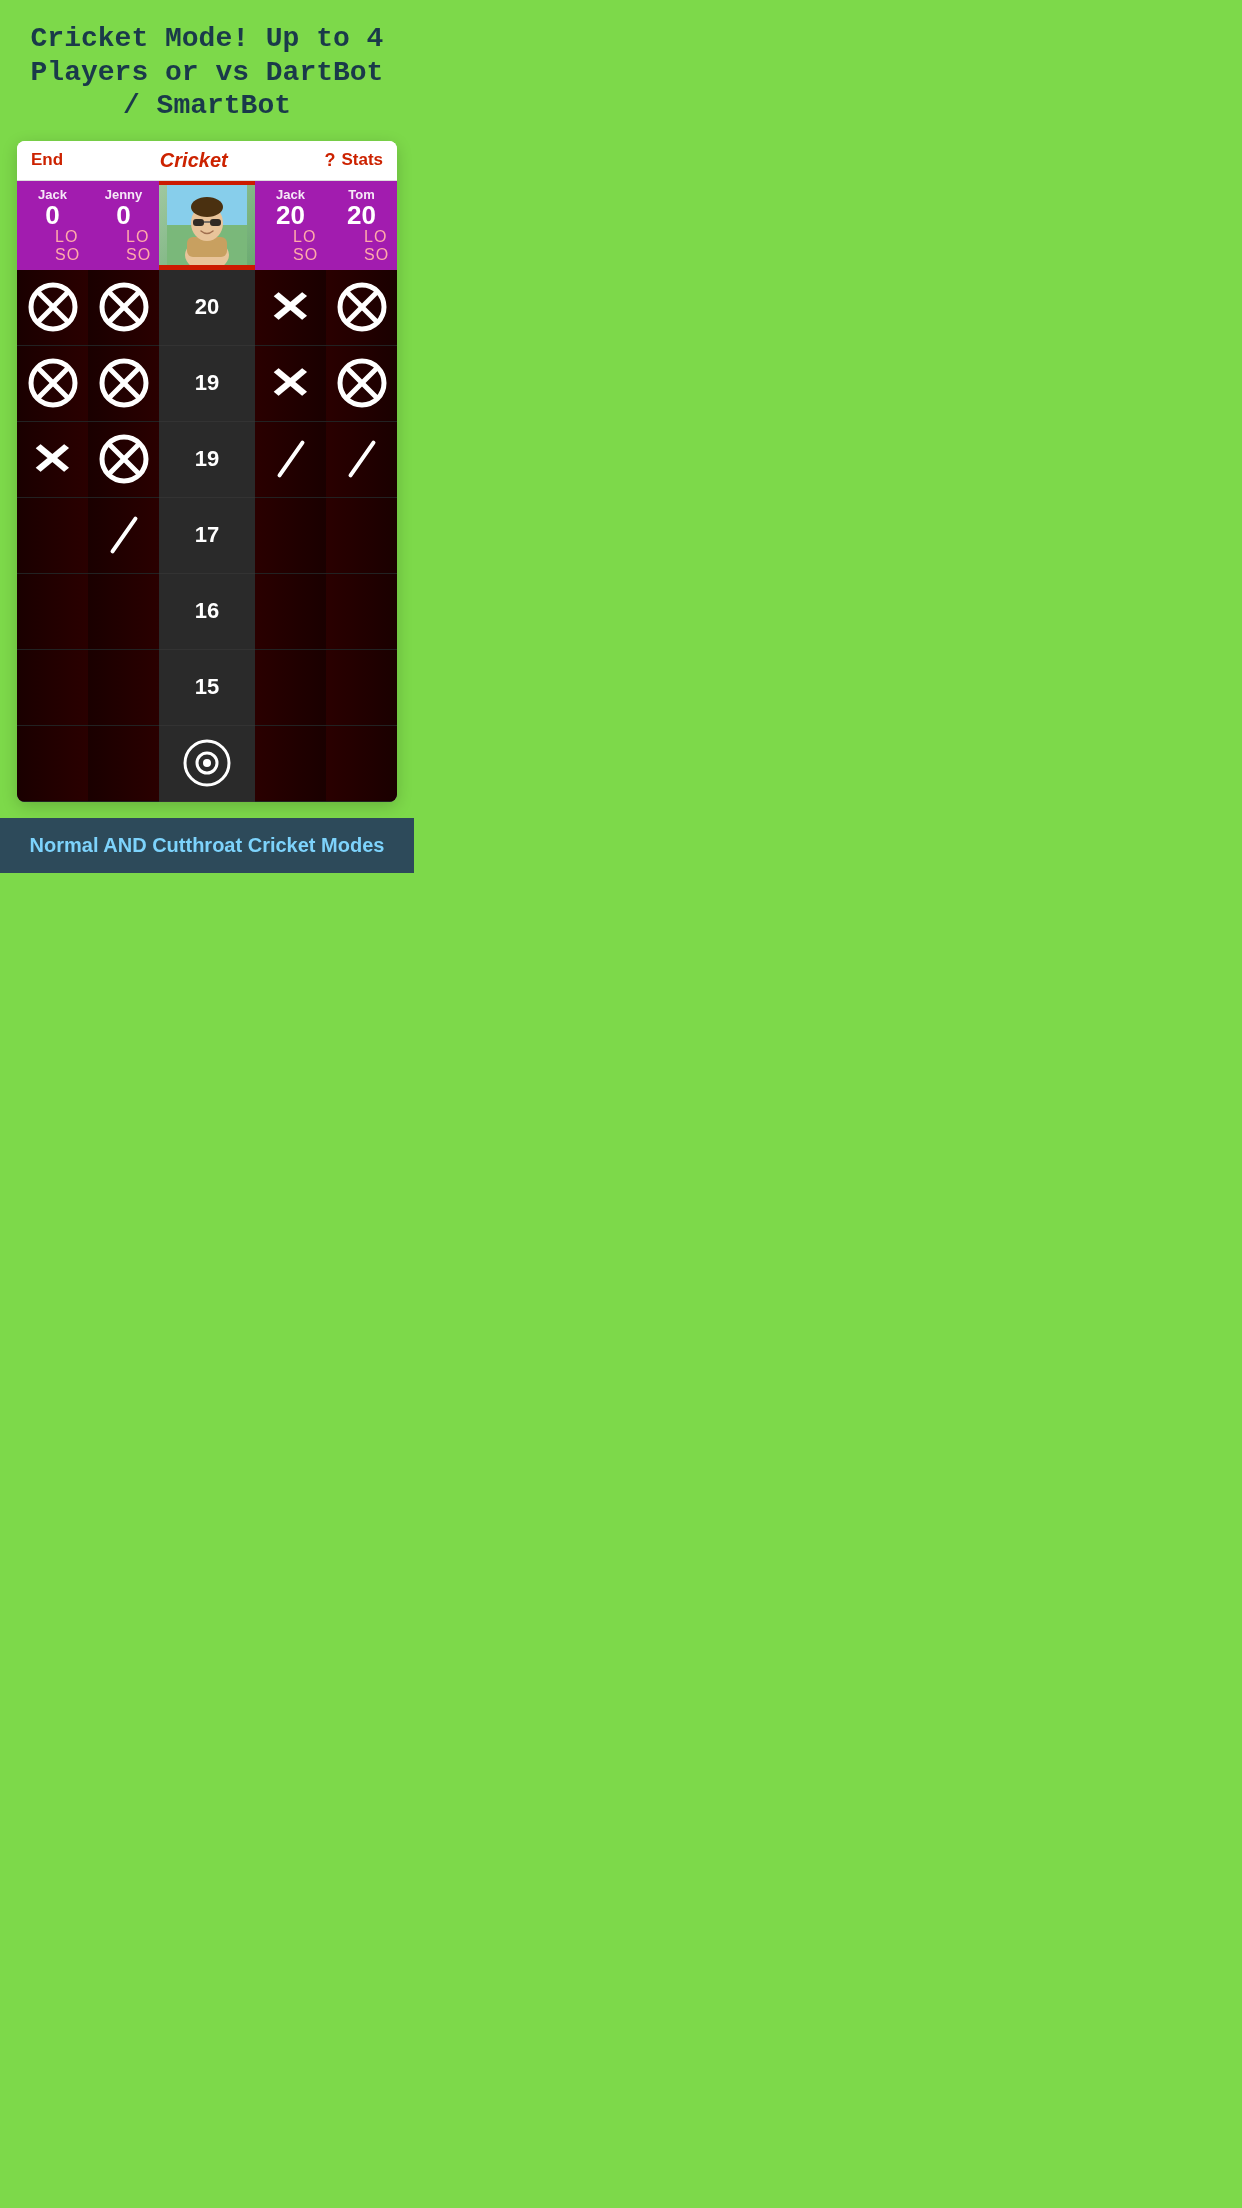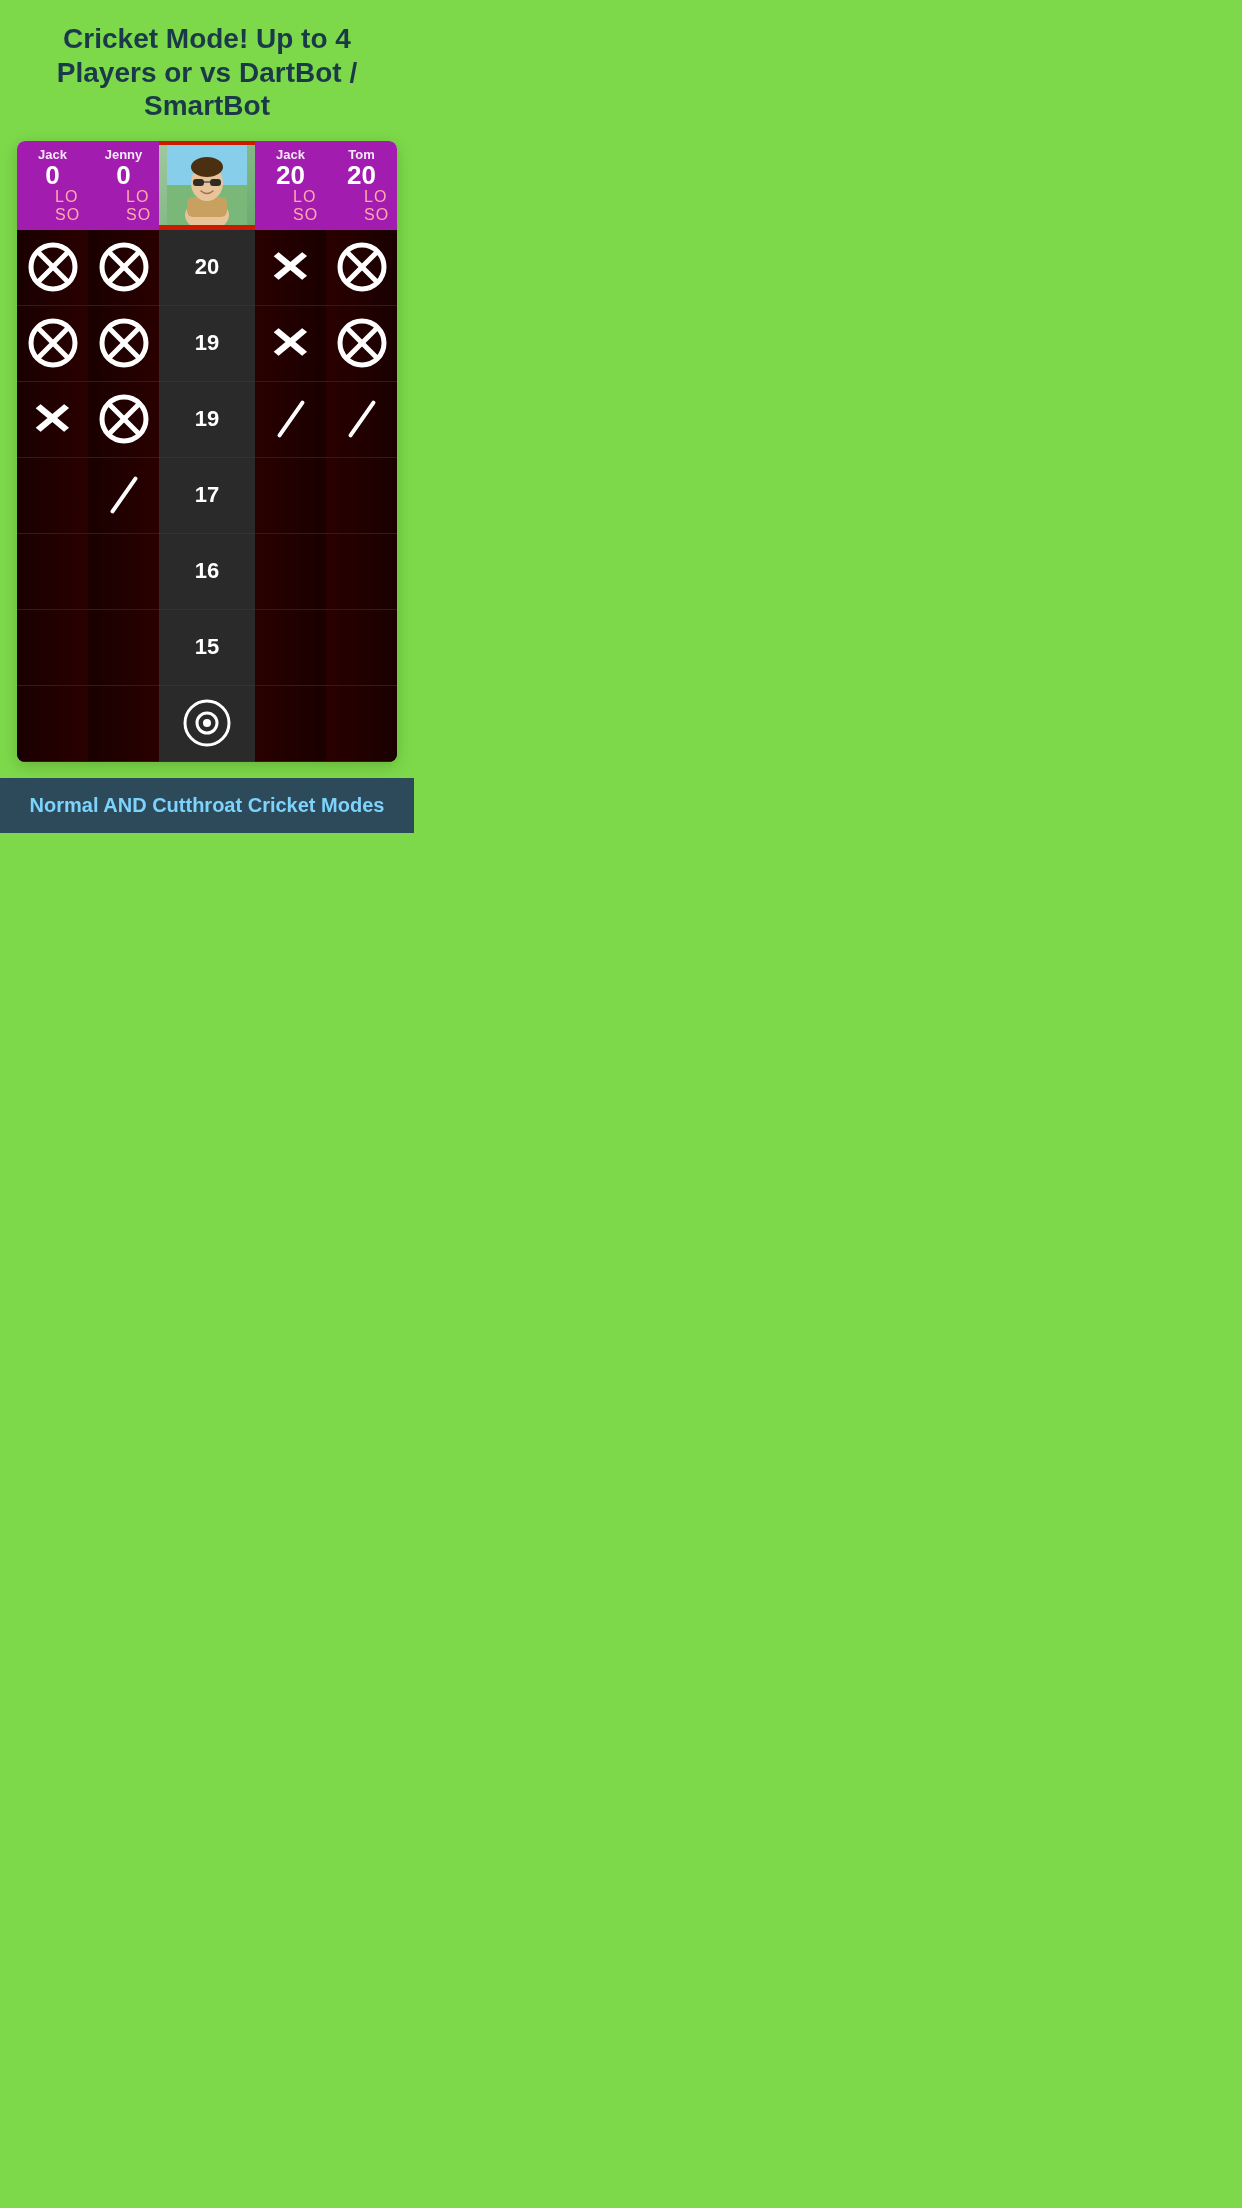--- a/index.html
+++ b/index.html
@@ -13,20 +13,21 @@
       align-items: center;
     }
 
     .header-text {
       text-align: center;
       color: #1a3a4a;
       font-size: 28px;
       font-weight: 900;
       line-height: 1.2;
       padding: 22px 20px 18px;
+      font-family: Liberation Mono, monospace;
     }
 
     .game-container {
       width: 380px;
       background: #fff;
       border-radius: 8px;
       overflow: hidden;
       box-shadow: 0 4px 16px rgba(0,0,0,0.18);
     }
 
@@ -233,20 +234,28 @@
     }
   </style>
 </head>
 <body>
 
 <div class="header-text">Cricket Mode! Up to 4 Players
 or vs DartBot / SmartBot</div>
 
 <div class="game-container">
 
+  <div class="top-bar">
+    <span class="top-bar-end">End</span>
+    <span class="top-bar-title">Cricket</span>
+    <div class="top-bar-right">
+      <span class="top-bar-help">?</span>
+      <span class="top-bar-stats">Stats</span>
+    </div>
+  </div>
 
   <div class="players-header">
 
     <div class="player-cell">
       <span class="player-name">Jack</span>
       <span class="player-score">0</span>
       <span class="player-lo-so">LO  SO</span>
     </div>
 
     <div class="player-cell">

